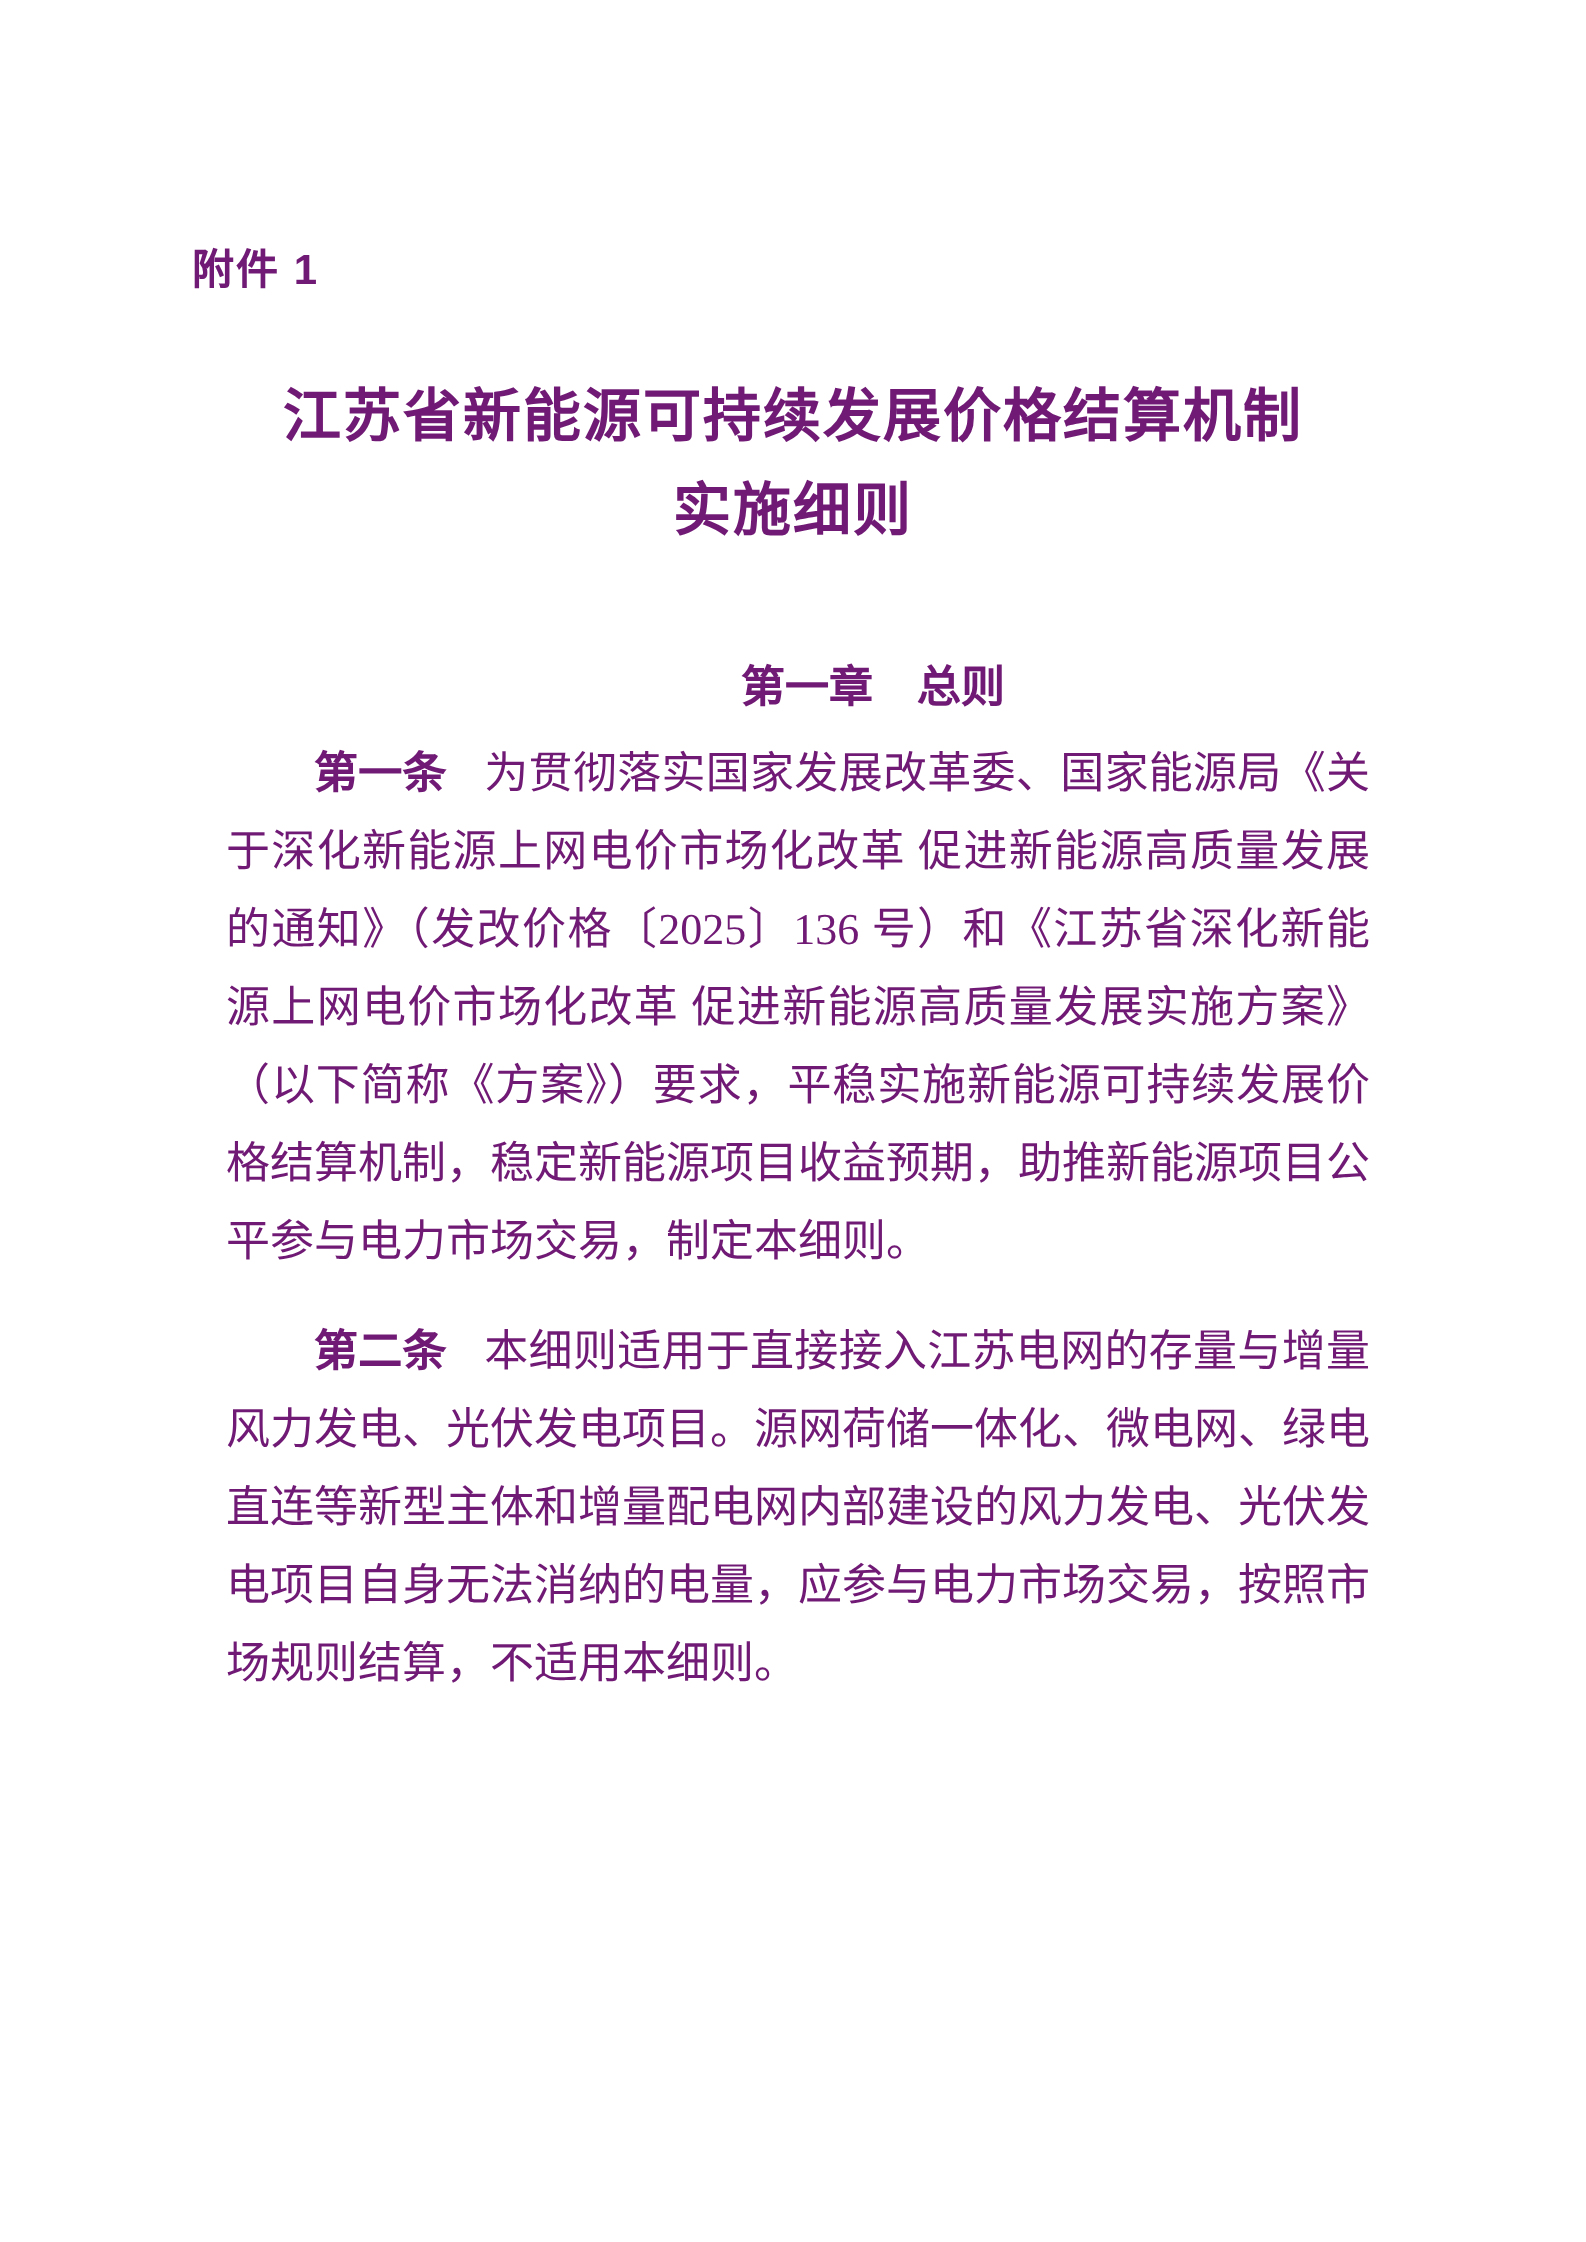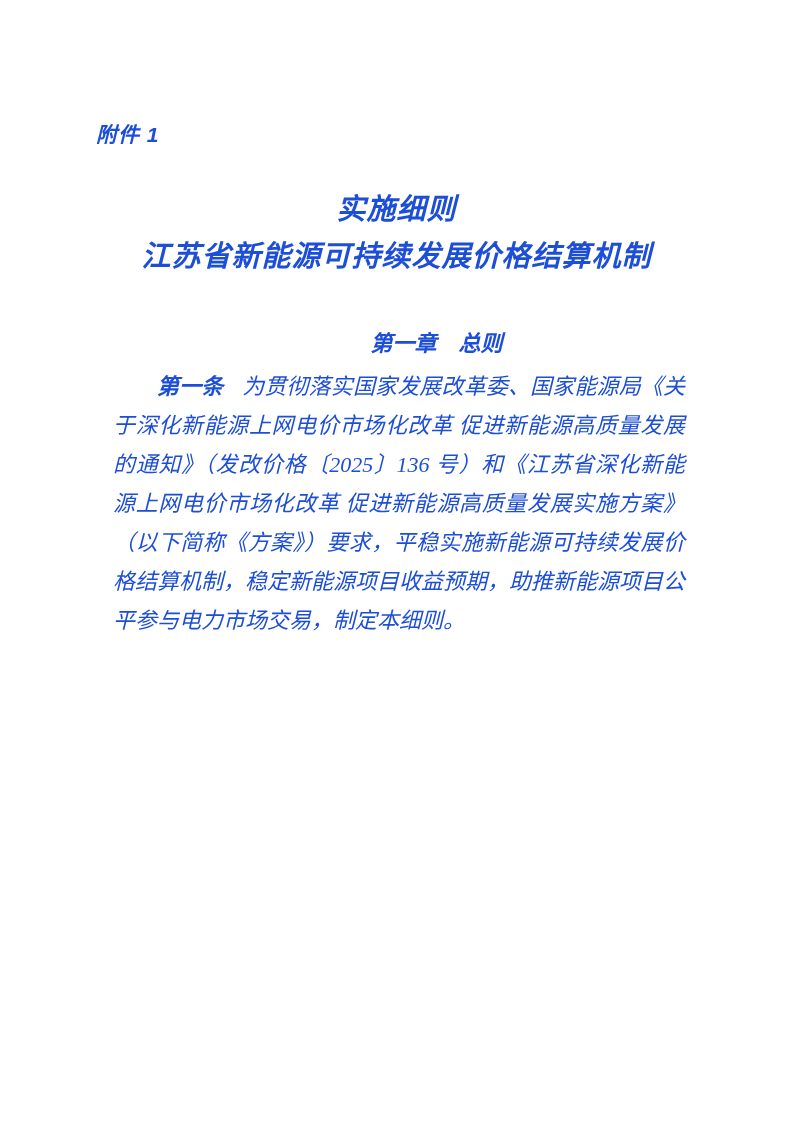--- a/index.html
+++ b/index.html
@@ -5,24 +5,23 @@
   html, body {
     margin: 0;
     padding: 0;
     background: #ffffff;
   }
   .page {
     position: relative;
     width: 793px;
     height: 993px;
     background: #ffffff;
-    color: #1d4ed8;
+    color: #701a75;
     font-family: "Liberation Serif", serif;
     overflow: hidden;
-    font-style: italic;
   }
   .attachment-label {
     position: absolute;
     left: 96px;
     top: 118px;
     font-size: 21px;
     font-weight: 700;
     font-family: "Liberation Sans", sans-serif;
     letter-spacing: 1px;
   }
@@ -86,28 +85,31 @@
   }
 </style>
 </head>
 <body>
 
 <div class="page">
 
   <div class="attachment-label">附件 1</div>
 
   <div class="doc-title">
+    <div>江苏省新能源可持续发展价格结算机制</div>
     <div>实施细则</div>
-    <div>江苏省新能源可持续发展价格结算机制</div>
   </div>
 
   <div class="chapter-heading">第一章　总则</div>
 
   <div class="doc-body">
     <p>
       <span class="article-label">第一条</span><span>为贯彻落实国家发展改革委、国家能源局《关于深化新能源上网电价市场化改革 促进新能源高质量发展的通知》（发改价格〔2025〕136 号）和《江苏省深化新能源上网电价市场化改革 促进新能源高质量发展实施方案》（以下简称《方案》）要求，平稳实施新能源可持续发展价格结算机制，稳定新能源项目收益预期，助推新能源项目公平参与电力市场交易，制定本细则。</span>
+    </p>
+    <p>
+      <span class="article-label">第二条</span><span>本细则适用于直接接入江苏电网的存量与增量风力发电、光伏发电项目。源网荷储一体化、微电网、绿电直连等新型主体和增量配电网内部建设的风力发电、光伏发电项目自身无法消纳的电量，应参与电力市场交易，按照市场规则结算，不适用本细则。</span>
     </p>
   </div>
 
   <div class="page-number-line1">— 9</div>
   <div class="page-number-line2">—</div>
 
 </div>
 
 </body></html>

